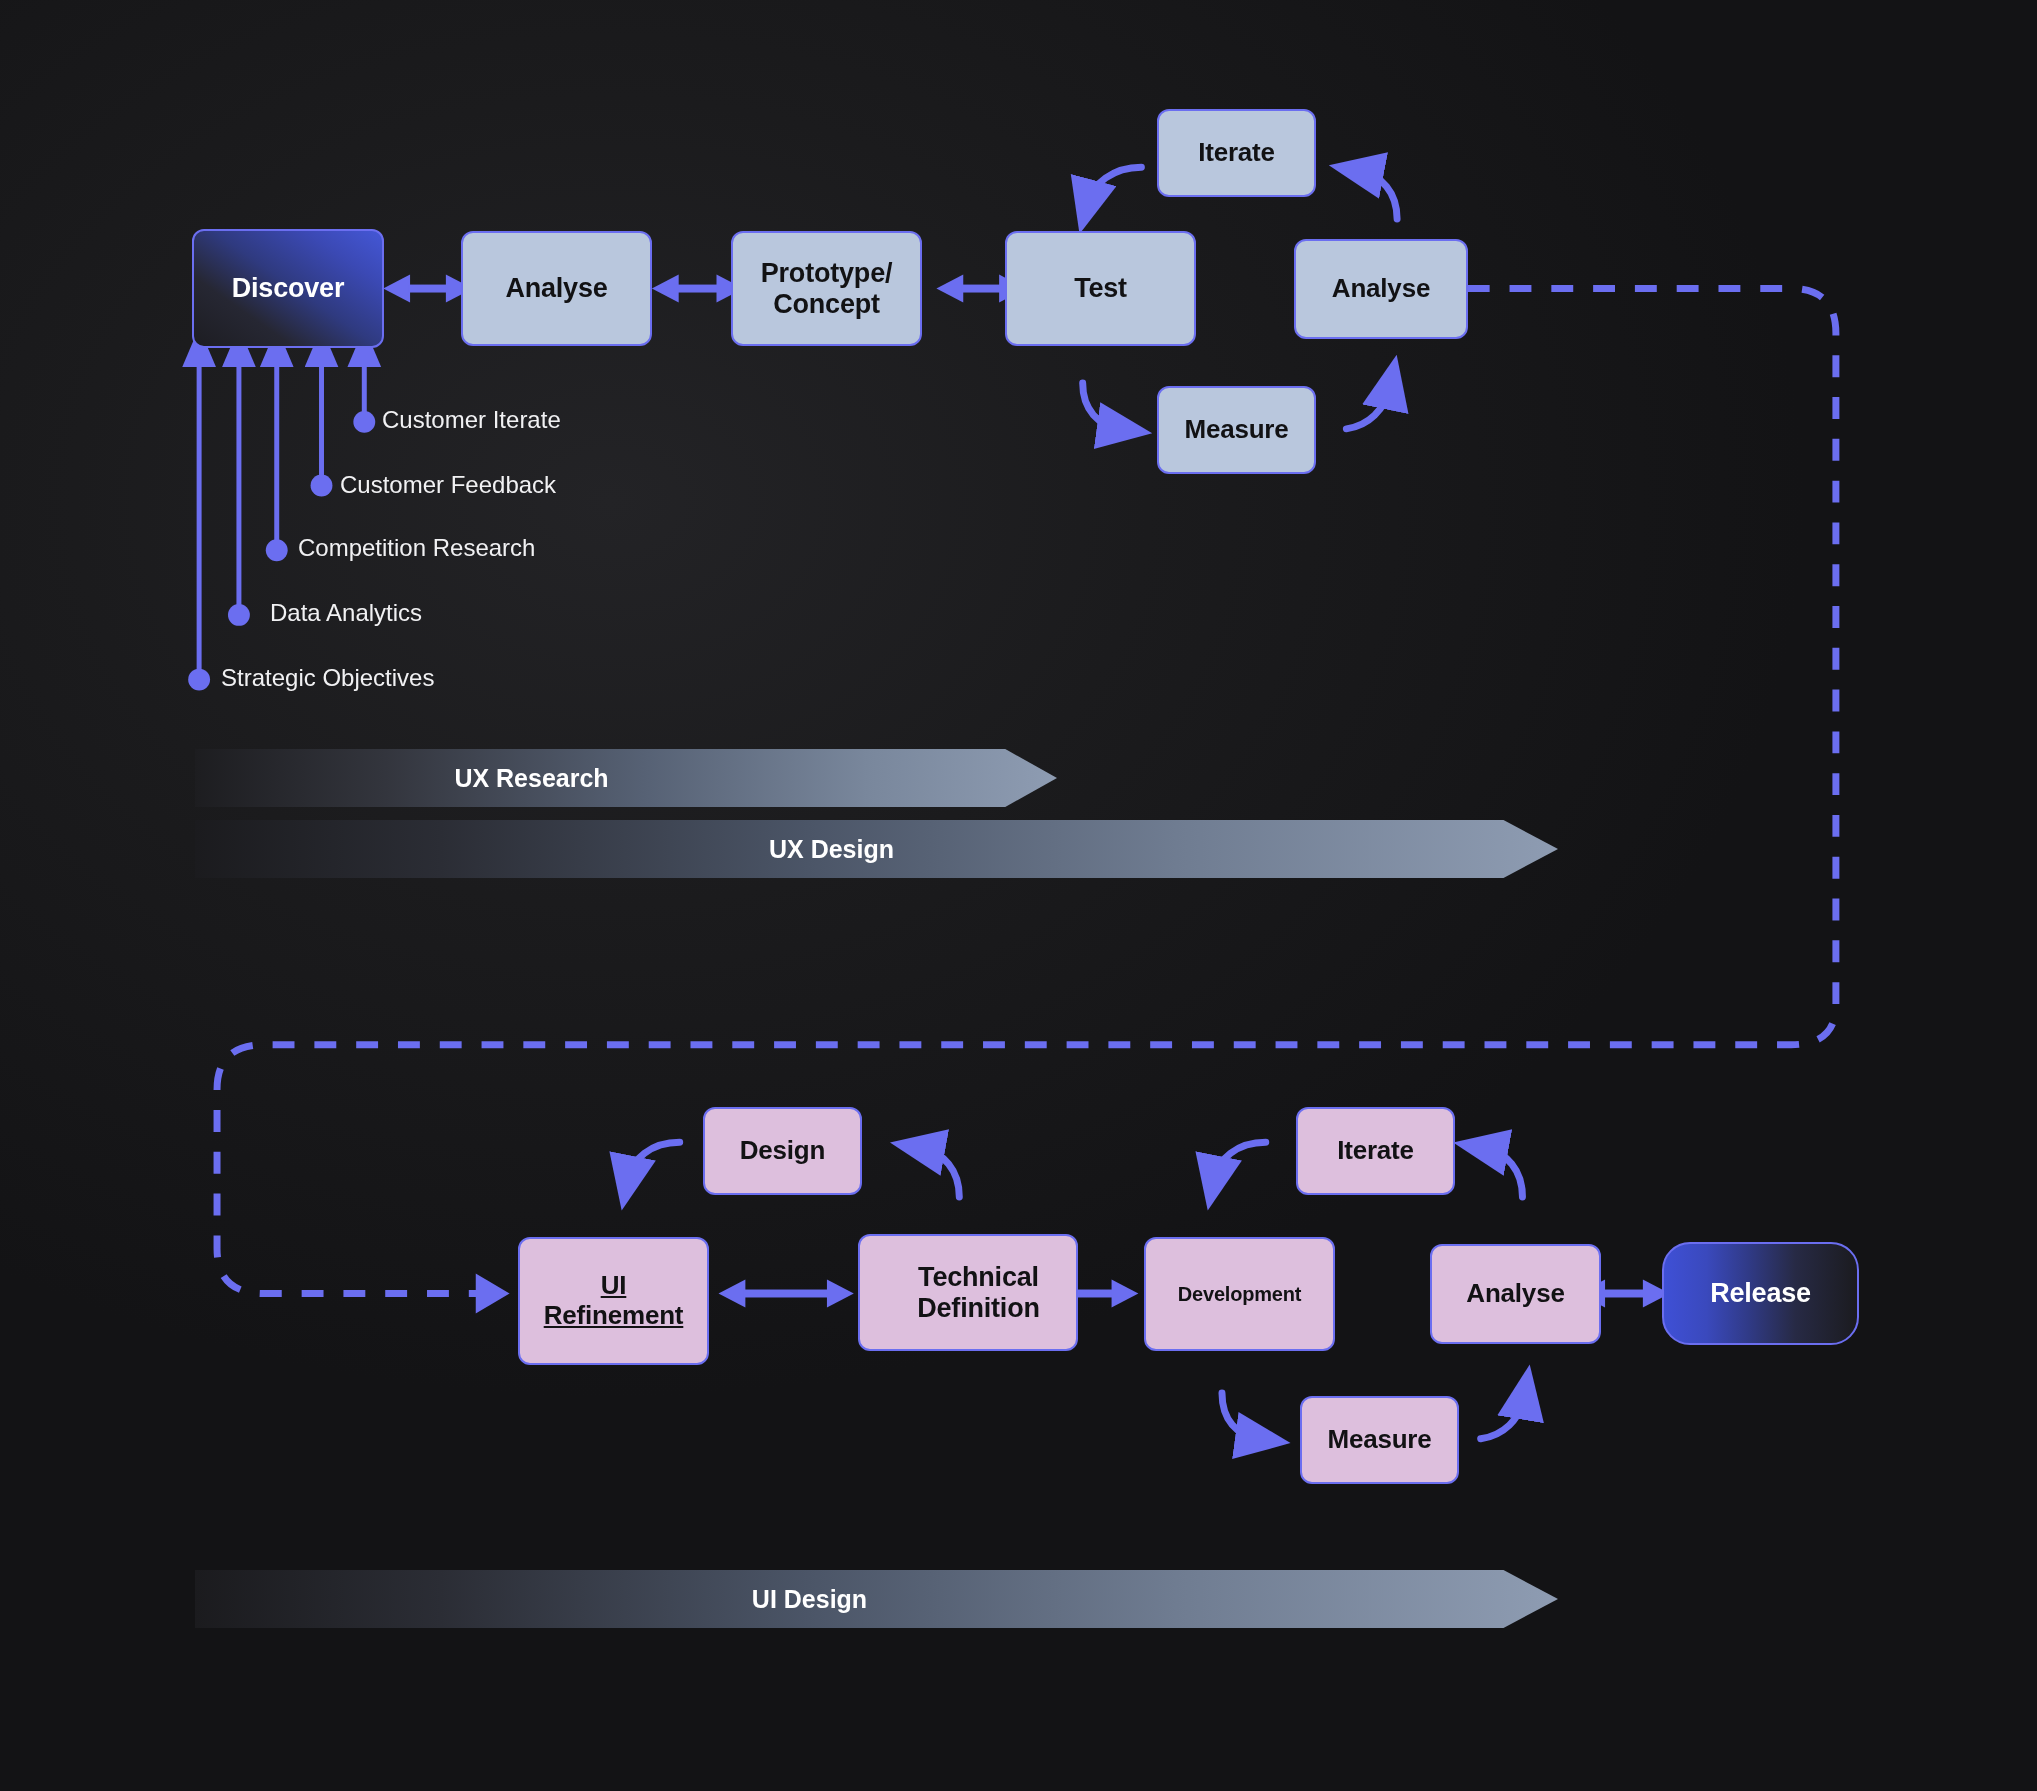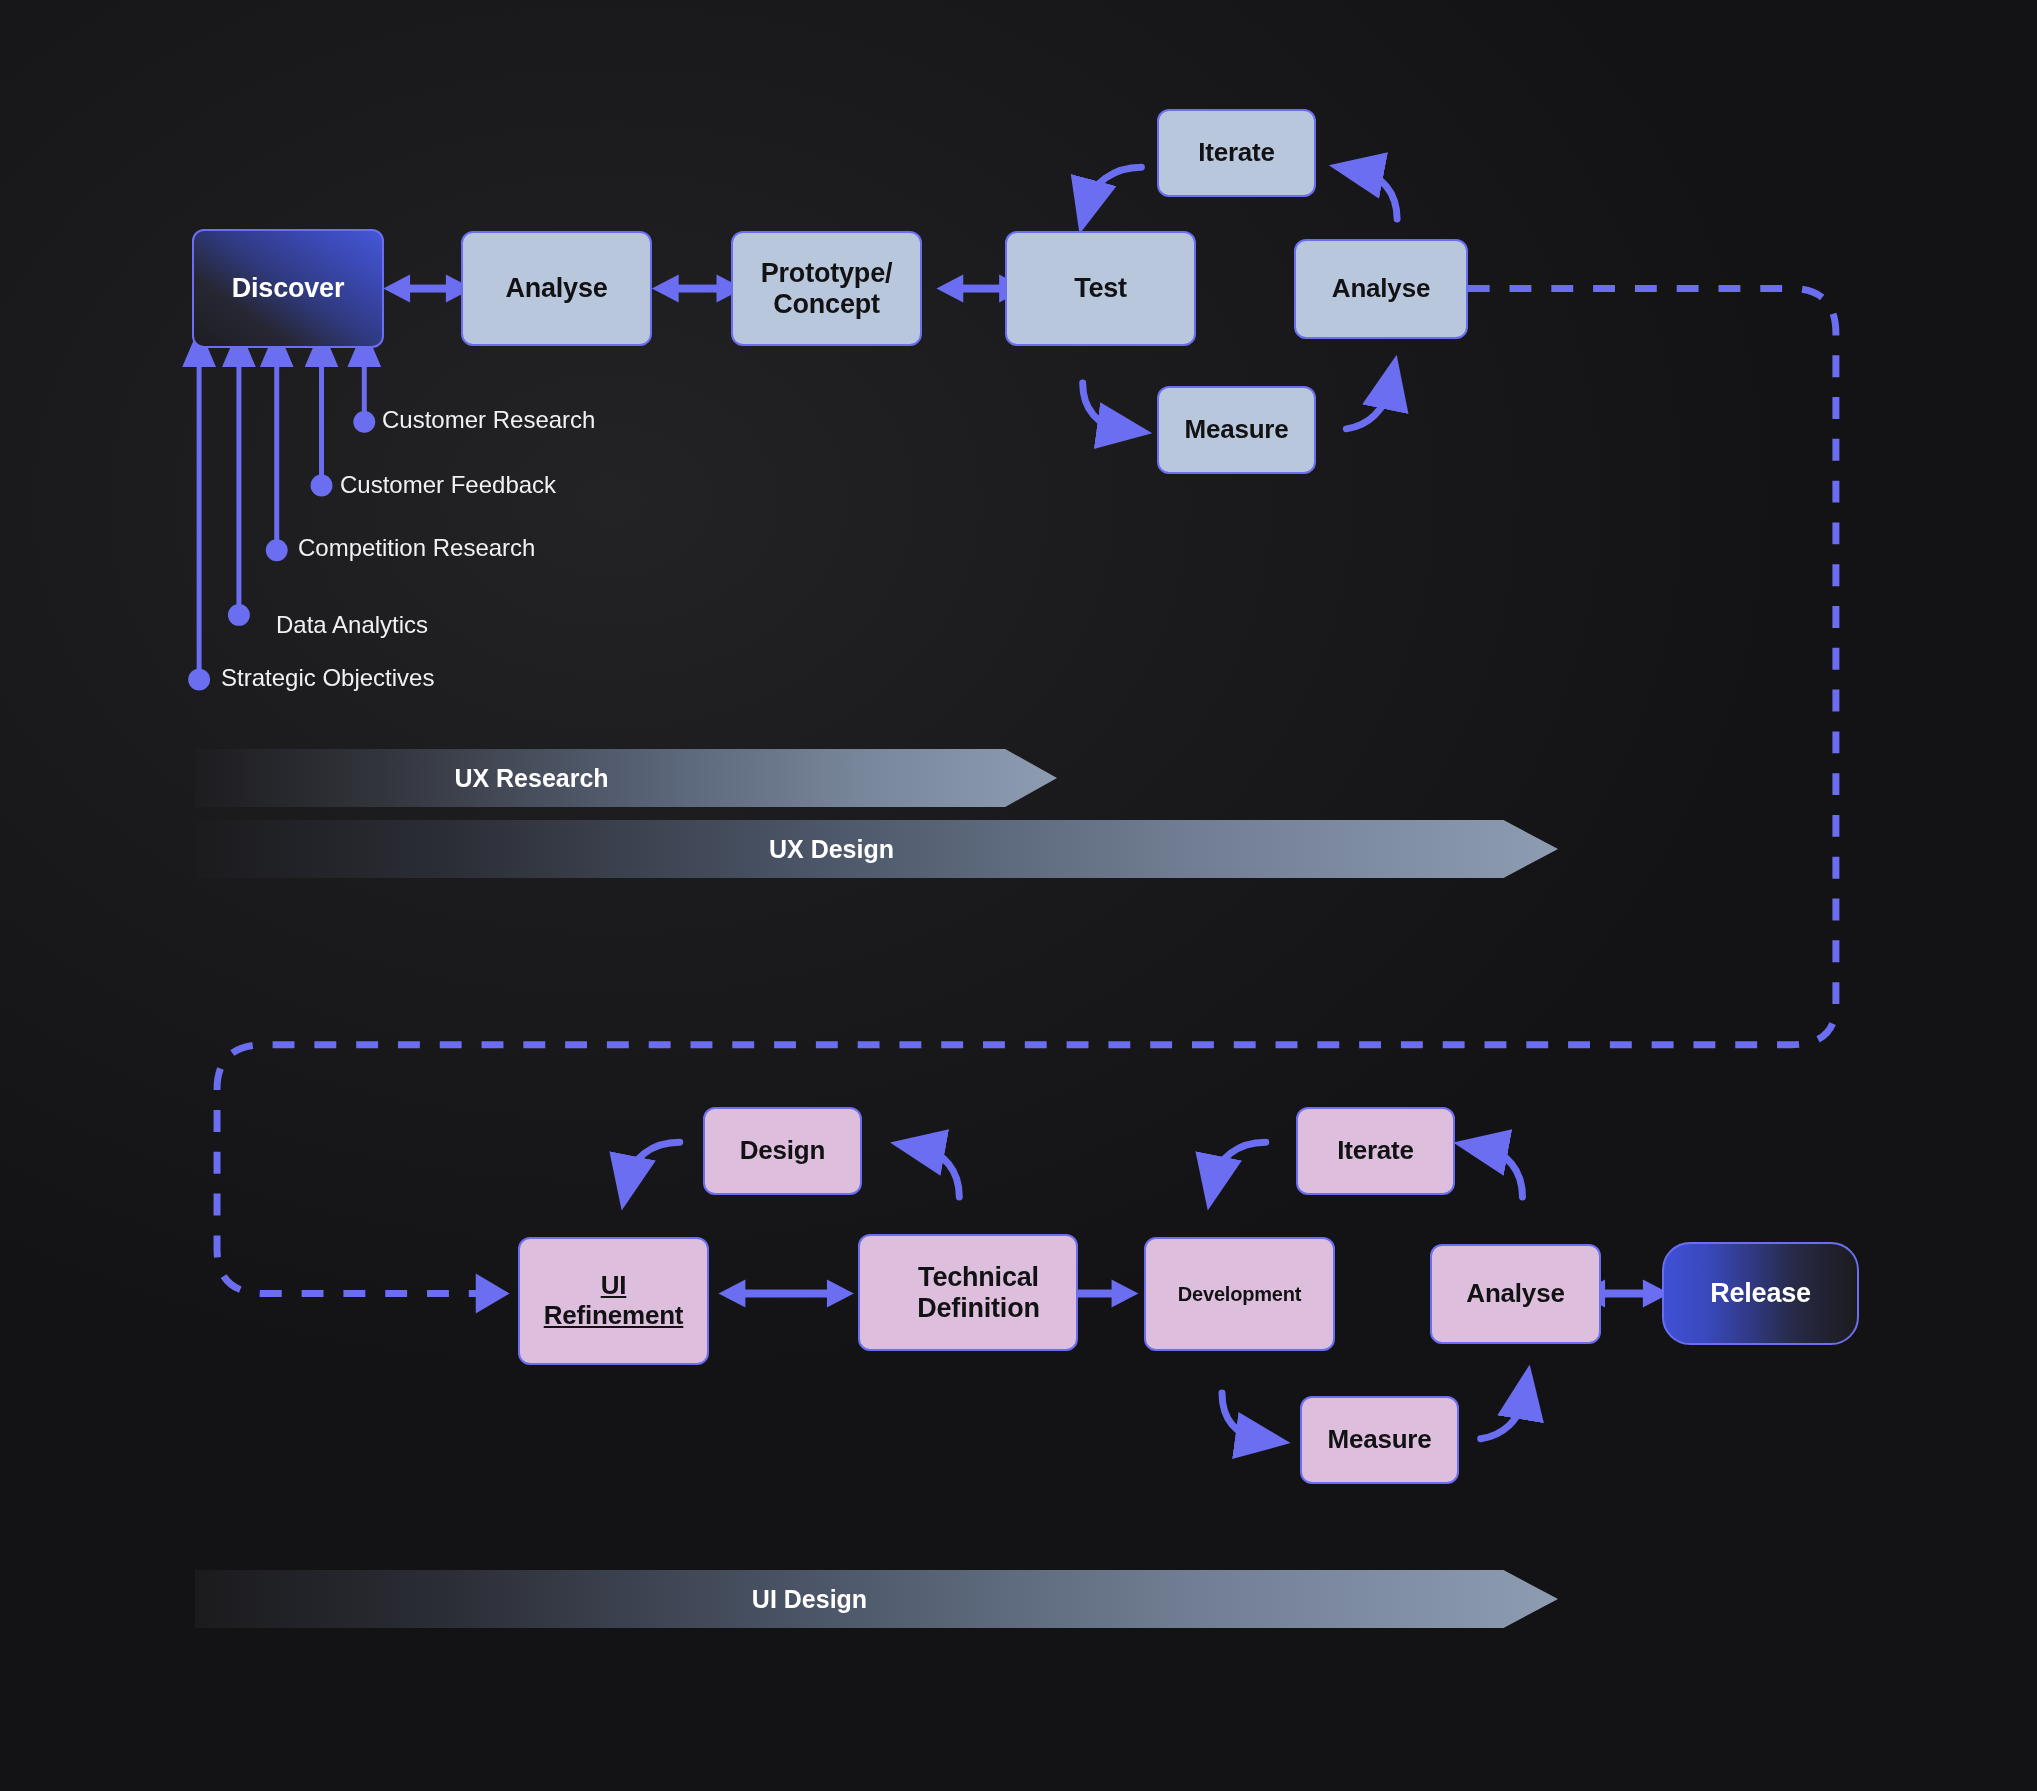--- a/index.html
+++ b/index.html
@@ -171,29 +171,29 @@
 
   <div class="node ux" style="left:1157px; top:109px; width:159px; height:88px; font-size:26px;">
     <span>Iterate</span>
   </div>
 
   <div class="node ux" style="left:1157px; top:386px; width:159px; height:88px; font-size:26px;">
     <span>Measure</span>
   </div>
 
   <div class="bullet-label" style="left:382px; top:406px;">
-    <span>Customer Research</span>
+    <span>Customer Iterate</span>
   </div>
   <div class="bullet-label" style="left:340px; top:471px;">
     <span>Customer Feedback</span>
   </div>
   <div class="bullet-label" style="left:298px; top:534px;">
     <span>Competition Research</span>
   </div>
-  <div class="bullet-label" style="left:276px; top:599px;margin-top:12px;">
+  <div class="bullet-label" style="left:270px; top:599px;">
     <span>Data Analytics</span>
   </div>
   <div class="bullet-label" style="left:221px; top:664px;">
     <span>Strategic Objectives</span>
   </div>
 
   <div class="banner" style="left:195px; top:749px; width:862px; height:58px;">
     <div class="bg" style="background:linear-gradient(90deg,#1d1d20 0%,#33353d 22%,#566174 52%,#79879c 78%,#8e9cb2 100%);
                 clip-path:polygon(0 0, 94% 0, 100% 50%, 94% 100%, 0 100%);"></div>
     <span class="txt" style="margin-left:-189px;">UX Research</span>

